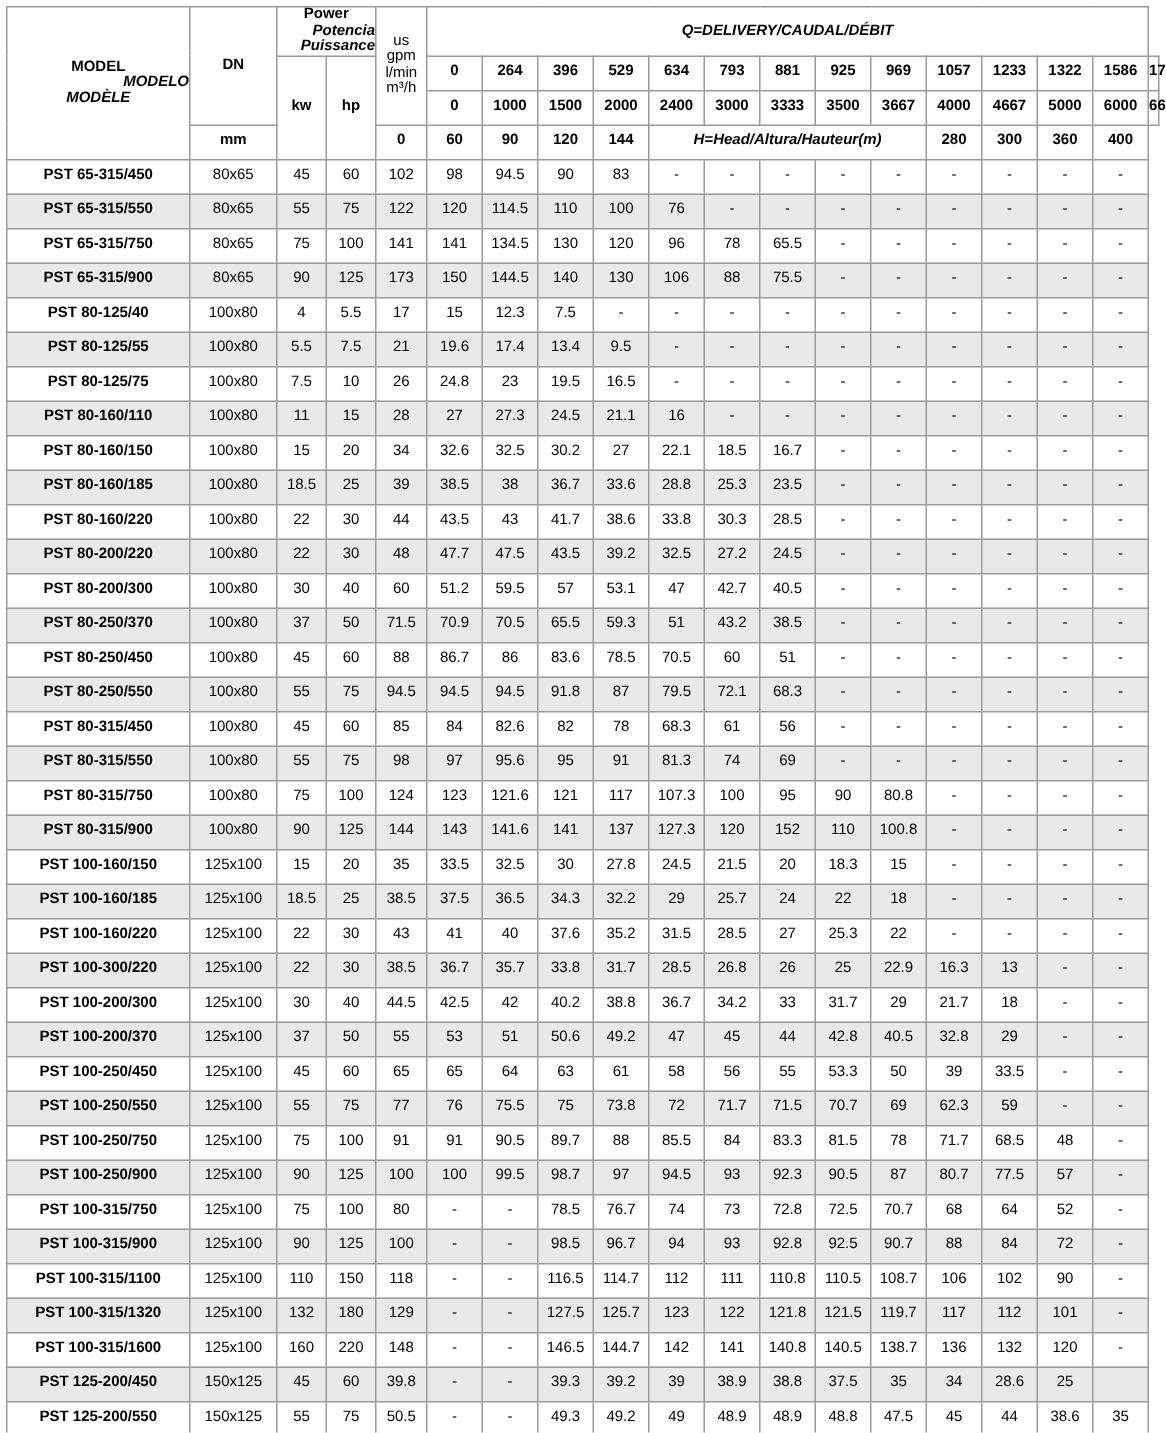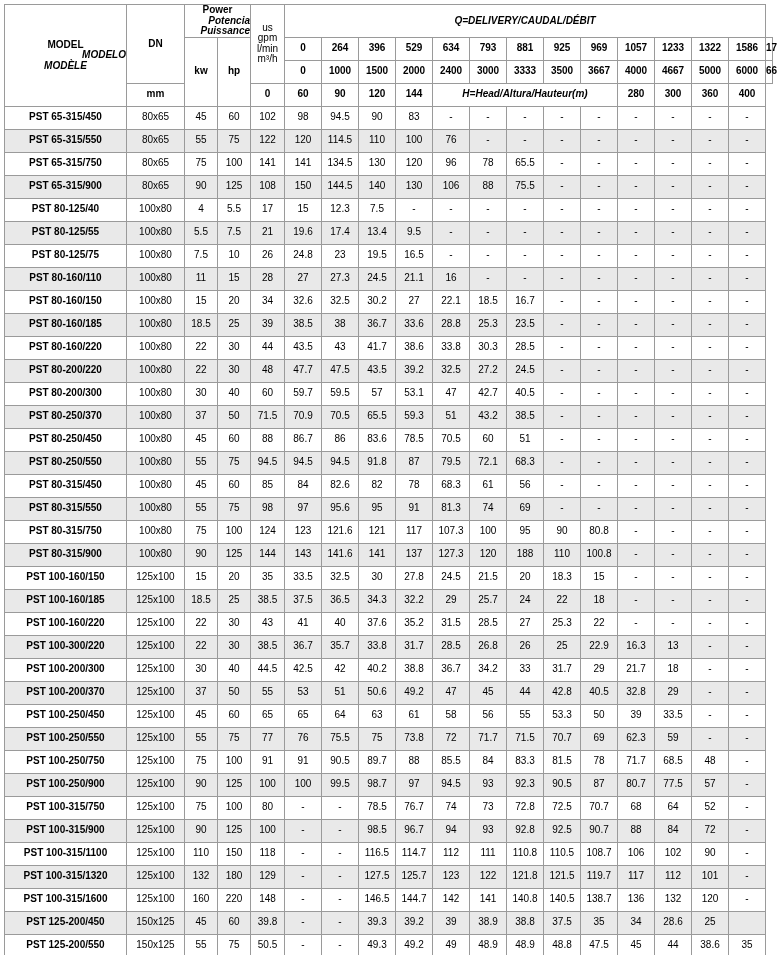--- a/index.html
+++ b/index.html
@@ -262,21 +262,21 @@
           <td class="val">-</td>
           <td class="val">-</td>
           <td class="val">-</td>
           <td class="val">-</td>
         </tr>
         <tr class="alt">
           <td class="model">PST 65-315/900</td>
           <td class="val">80x65</td>
           <td class="val">90</td>
           <td class="val">125</td>
-          <td class="val">108</td>
+          <td class="val">173</td>
           <td class="val">150</td>
           <td class="val">144.5</td>
           <td class="val">140</td>
           <td class="val">130</td>
           <td class="val">106</td>
           <td class="val">88</td>
           <td class="val">75.5</td>
           <td class="val">-</td>
           <td class="val">-</td>
           <td class="val">-</td>
@@ -443,21 +443,21 @@
           <td class="val">-</td>
           <td class="val">-</td>
           <td class="val">-</td>
         </tr>
         <tr class="white">
           <td class="model">PST 80-200/300</td>
           <td class="val">100x80</td>
           <td class="val">30</td>
           <td class="val">40</td>
           <td class="val">60</td>
-          <td class="val">59.7</td>
+          <td class="val">51.2</td>
           <td class="val">59.5</td>
           <td class="val">57</td>
           <td class="val">53.1</td>
           <td class="val">47</td>
           <td class="val">42.7</td>
           <td class="val">40.5</td>
           <td class="val">-</td>
           <td class="val">-</td>
           <td class="val">-</td>
           <td class="val">-</td>
@@ -589,21 +589,21 @@
           <td class="val">100x80</td>
           <td class="val">90</td>
           <td class="val">125</td>
           <td class="val">144</td>
           <td class="val">143</td>
           <td class="val">141.6</td>
           <td class="val">141</td>
           <td class="val">137</td>
           <td class="val">127.3</td>
           <td class="val">120</td>
-          <td class="val">188</td>
+          <td class="val">152</td>
           <td class="val">110</td>
           <td class="val">100.8</td>
           <td class="val">-</td>
           <td class="val">-</td>
           <td class="val">-</td>
           <td class="val">-</td>
         </tr>
         <tr class="white">
           <td class="model">PST 100-160/150</td>
           <td class="val">125x100</td>

